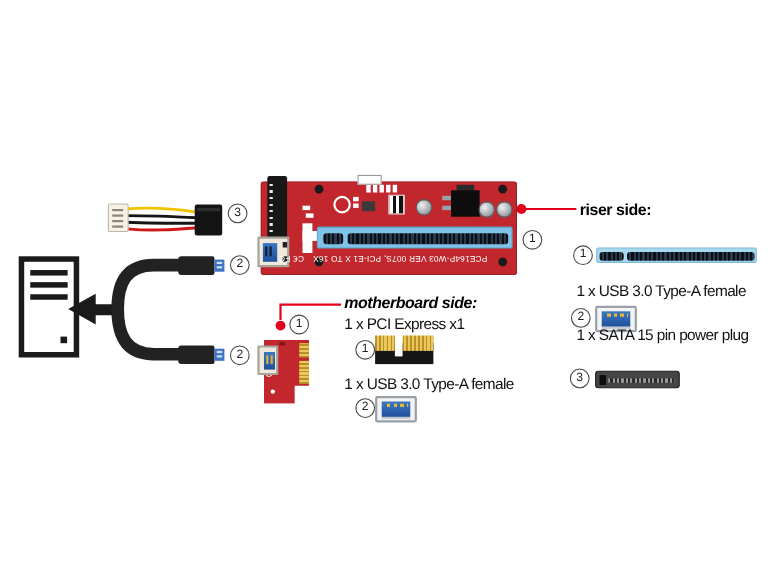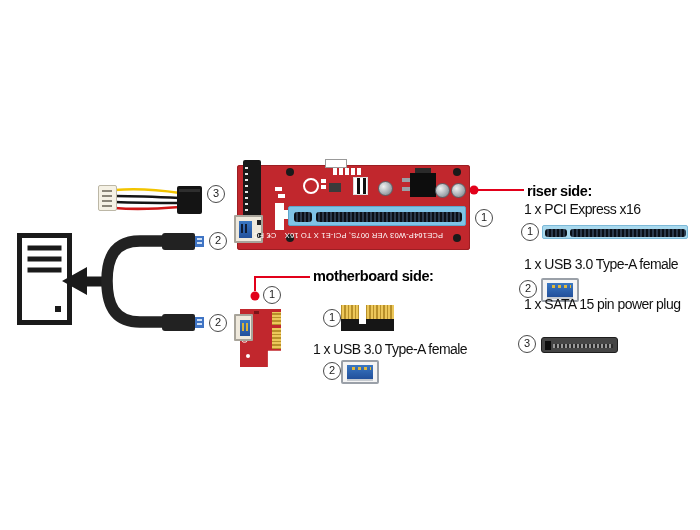--- a/index.html
+++ b/index.html
@@ -154,42 +154,42 @@
     <div class="abs" style="left:14px;top:2px;width:5px;height:3px;background:#7a1418;"></div>
   </div>
   <div class="abs usb-shell z3" style="left:234px;top:314px;width:19px;height:27px;">
     <div class="abs usb-inner" style="left:4px;top:4px;width:10px;height:16px;">
       <div class="abs" style="left:2px;top:3px;width:2px;height:8px;background:#d8b23a;"></div>
       <div class="abs" style="left:6px;top:3px;width:2px;height:8px;background:#d8b23a;"></div>
     </div>
   </div>
 
   <div class="abs ttl z2" style="left:527px;top:183px;text-align:right;">riser side:</div>
-  <div class="abs lbl z2" style="left:524px;top:201px;">1 x PCI Express x16</div>
   <div class="abs cnum" style="left:521px;top:223px;">1</div>
   <div class="abs icon-slot z2" style="left:542px;top:225px;width:146px;height:14px;">
     <div class="abs slot-teeth" style="left:2px;top:3px;width:22px;height:8px;"></div>
     <div class="abs slot-teeth" style="left:27px;top:3px;width:116px;height:8px;"></div>
   </div>
   <div class="abs lbl z2" style="left:524px;top:256px;">1 x USB 3.0 Type-A female</div>
   <div class="abs cnum" style="left:519px;top:280px;">2</div>
   <div class="abs icon-usb-shell z2" style="left:541px;top:278px;width:38px;height:24px;">
     <div class="abs usb-inner" style="left:4px;top:3px;width:26px;height:14px;">
       <div class="abs pins-gold" style="left:2px;top:2px;width:22px;height:3px;"></div>
     </div>
     <div class="abs" style="left:4px;bottom:1px;width:26px;height:2px;background:#c6cbd1;"></div>
   </div>
   <div class="abs lbl z2" style="left:524px;top:296px;">1 x SATA 15 pin power plug</div>
   <div class="abs cnum" style="left:518px;top:335px;">3</div>
   <div class="abs icon-sata z2" style="left:541px;top:337px;width:77px;height:16px;">
     <div class="abs" style="left:3px;top:3px;width:6px;height:9px;background:#0d0d0d;"></div>
     <div class="abs sata-pins" style="left:11px;top:6px;width:60px;height:4px;"></div>
   </div>
 
-  <div class="abs ttl z2" style="left:313px;top:268px;">motherboard side:</div>
+  <div class="abs ttl z2" style="left:313px;top:268px;font-style:italic;">motherboard side:</div>
+  <div class="abs lbl z2" style="left:313px;top:286px;">1 x PCI Express x1</div>
   <div class="abs cnum" style="left:323px;top:309px;">1</div>
   <div class="abs z2" style="left:341px;top:305px;width:53px;height:26px;">
     <div class="abs" style="left:0;top:7px;width:53px;height:19px;background:#161616;"></div>
     <div class="abs" style="left:18px;top:0;width:7px;height:19px;background:#fff;"></div>
     <div class="abs gold-v" style="left:0;top:0;width:18px;height:14px;"></div>
     <div class="abs gold-v" style="left:25px;top:0;width:28px;height:14px;"></div>
   </div>
   <div class="abs lbl z2" style="left:313px;top:341px;">1 x USB 3.0 Type-A female</div>
   <div class="abs cnum" style="left:323px;top:362px;">2</div>
   <div class="abs icon-usb-shell z2" style="left:341px;top:360px;width:38px;height:24px;">

